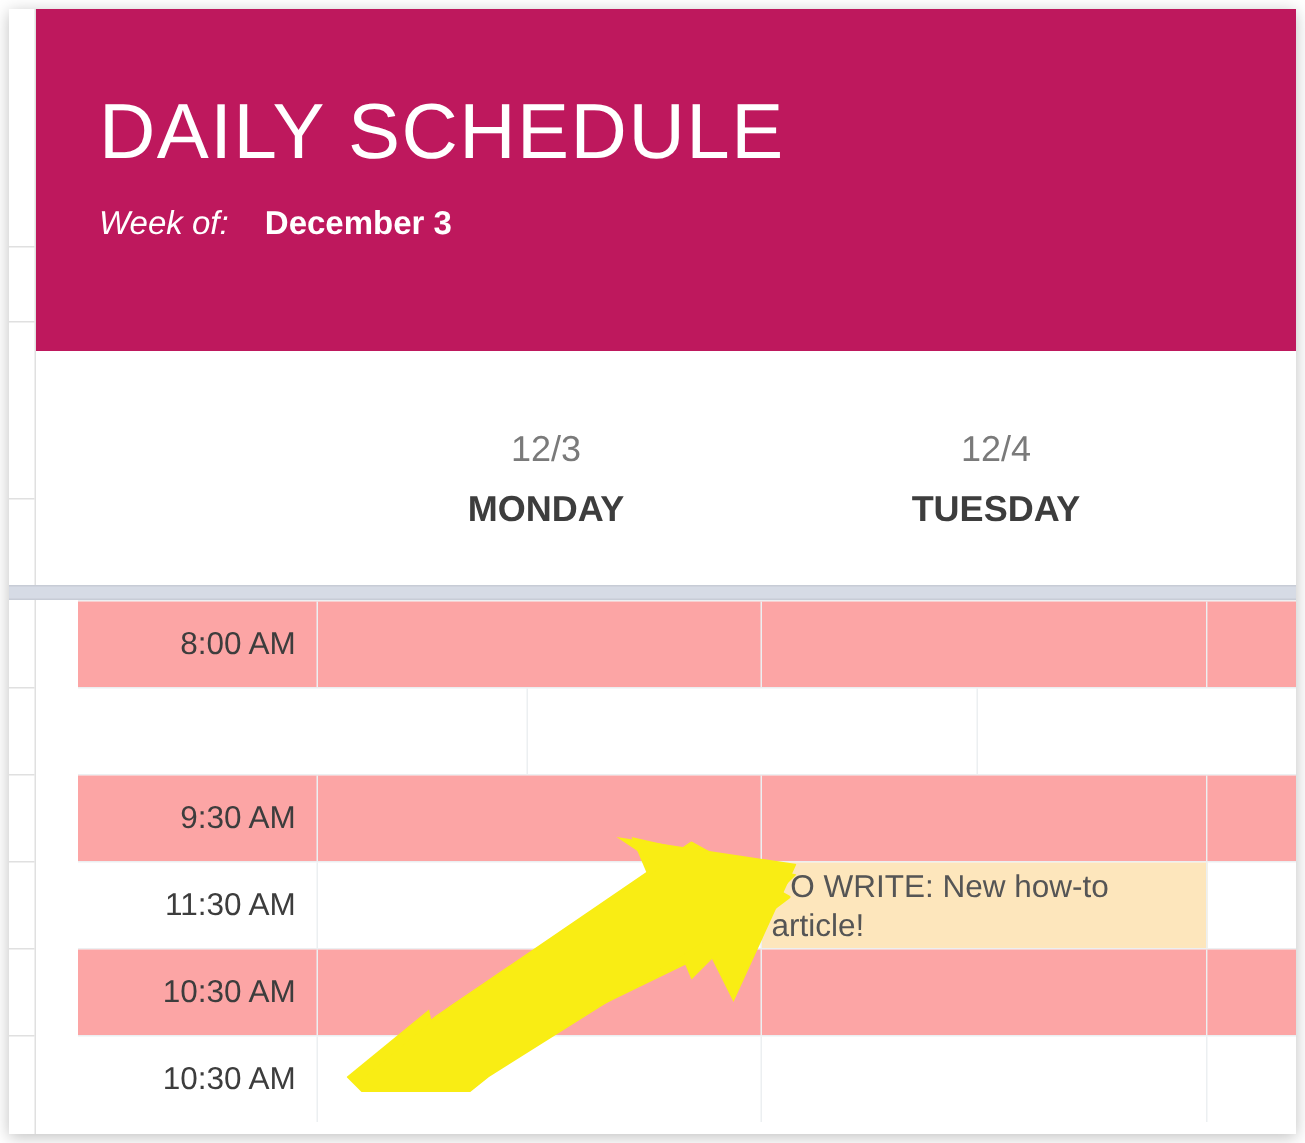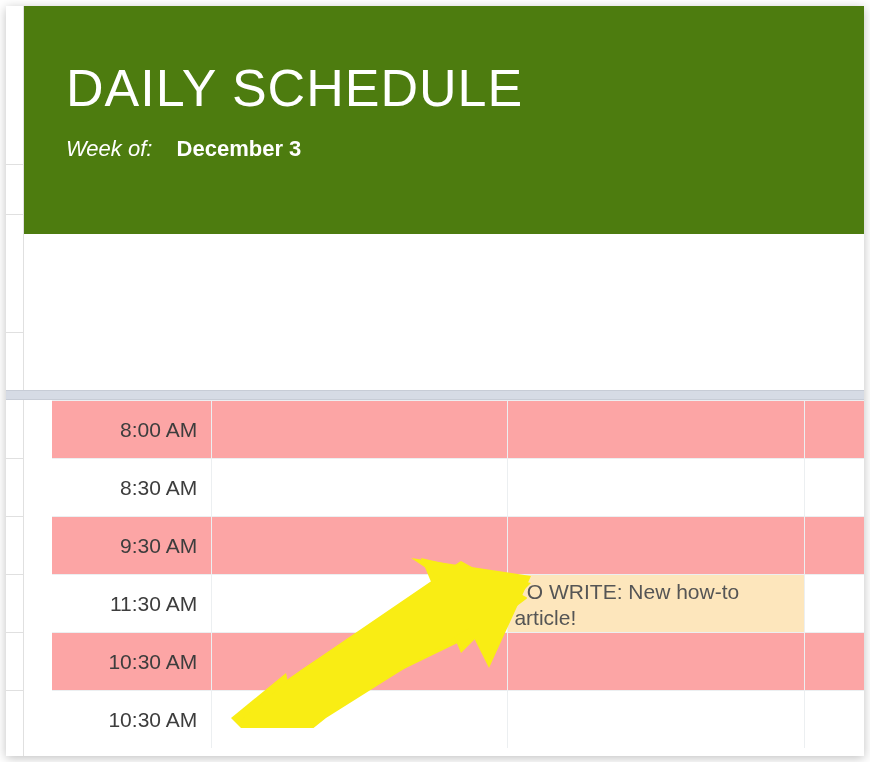--- a/index.html
+++ b/index.html
@@ -37,21 +37,21 @@
     right: 0;
     border-top: 1px solid #e0e0e0;
     height: 0;
   }
   .header-band {
     position: absolute;
     left: 18px;
     right: 0;
     top: 0;
     height: 228px;
-    background: #4d7c0f;
+    background: #be185d;
     color: #fff;
     padding: 32px 0 0 42px;
   }
   .title {
     font-size: 52px;
     font-weight: 400;
     letter-spacing: 1px;
     margin: 20px 0 10px 0;
   }
   .subtitle-row {
@@ -156,33 +156,43 @@
   </div>
 
   <div class="header-band">
     <div class="title">DAILY SCHEDULE</div>
     <div class="subtitle-row">
       <span class="subtitle-label">Week of:</span>
       <span class="subtitle-value">December 3</span>
     </div>
   </div>
 
+  <div class="day-header">
+    <div class="time-col"></div>
+    <div class="day-col">
+      <div class="day-date">12/3</div>
+      <div class="day-name">MONDAY</div>
+    </div>
+    <div class="day-col">
+      <div class="day-date">12/4</div>
+      <div class="day-name">TUESDAY</div>
+    </div>
+  </div>
 
   <div class="divider-row"></div>
 
   <div class="grid">
     <div class="grid-inner">
       <div class="grid-row alt">
         <div class="cell time-cell">8:00 AM</div>
         <div class="cell slot-cell"></div>
         <div class="cell slot-cell"></div>
         <div class="cell slot-cell tail"></div>
       </div>
       <div class="grid-row">
-        <div class="cell time-cell">8:30 AM</div>
         <div class="cell slot-cell"></div>
         <div class="cell slot-cell"></div>
         <div class="cell slot-cell tail"></div>
       </div>
       <div class="grid-row alt">
         <div class="cell time-cell">9:30 AM</div>
         <div class="cell slot-cell"></div>
         <div class="cell slot-cell"></div>
         <div class="cell slot-cell tail"></div>
       </div>

